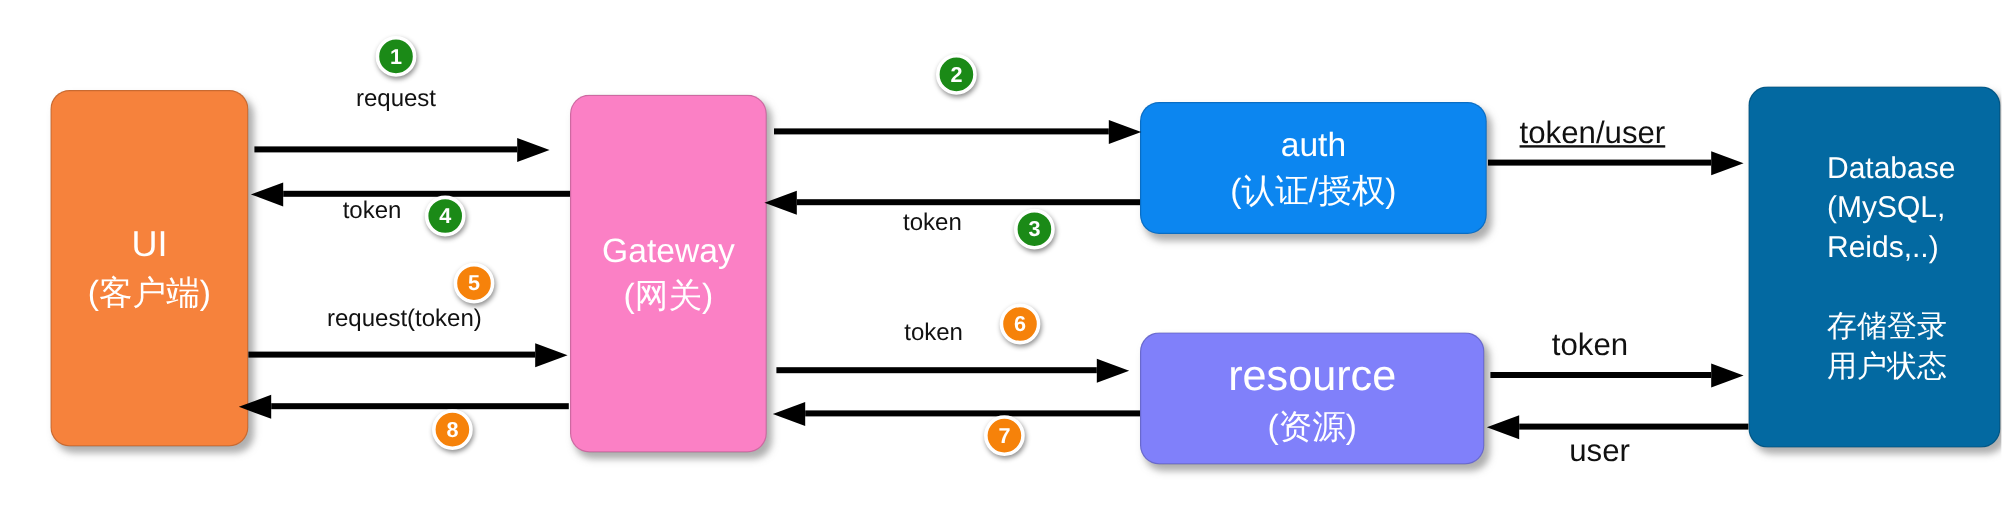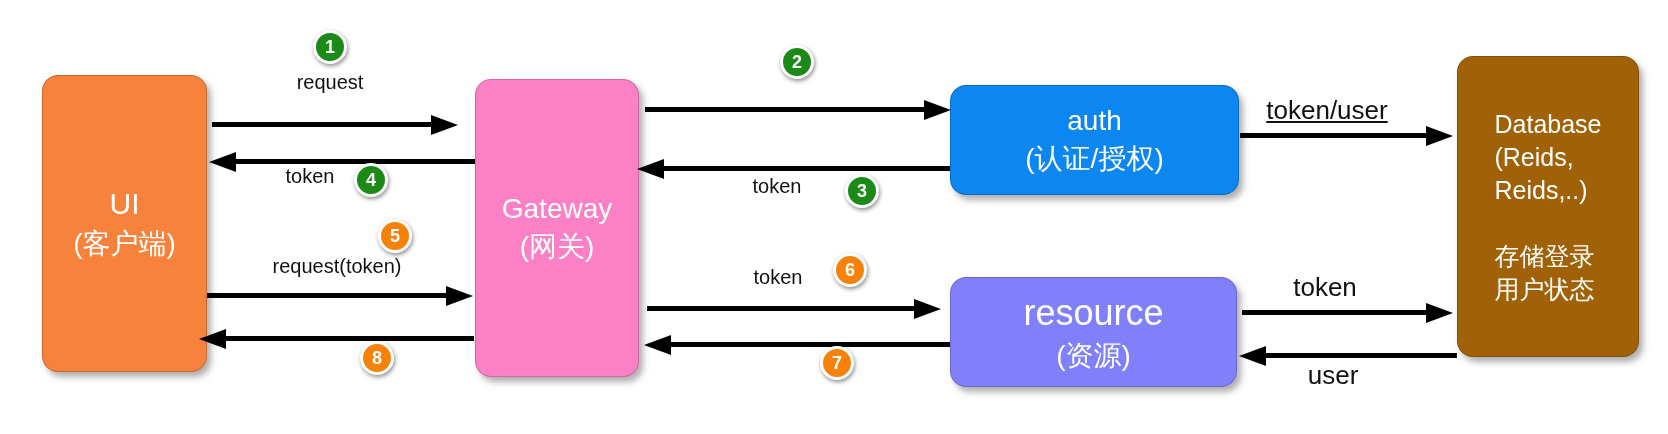--- a/index.html
+++ b/index.html
@@ -18,21 +18,21 @@
   .node-title { font-size:30px; line-height:1.35; }
   .node-sub   { font-size:28px; line-height:1.35; }
 
   .node-ui       { left:42px;   top:75px;  width:163px; height:295px; background:#F6823C; }
   .node-gateway  { left:475px;  top:79px;  width:162px; height:296px; background:#FB80C5; }
   .node-gateway .node-title { font-size:28px; }
   .node-auth     { left:950px;  top:85px;  width:287px; height:108px; background:#0C86F0; }
   .node-auth .node-title { font-size:28px; }
   .node-resource { left:950px;  top:277px; width:285px; height:108px; background:#8080FA; }
   .node-resource .node-title { font-size:36px; }
-  .node-database { left:1457px; top:56px;  width:180px; height:299px; background:#a16207; }
+  .node-database { left:1457px; top:72px;  width:180px; height:299px; background:#0369a1;padding-left:28px; }
   .db-lines { text-align:left; font-size:25px; line-height:33px; }
   .db-gap { height:33px; }
 
   
   .arrow { position:absolute; height:5px; background:#000000; }
   .arrow.right::after {
     content:""; position:absolute; left:100%; top:50%; transform:translateY(-50%);
     border-left:27px solid #000000; border-top:10px solid transparent; border-bottom:10px solid transparent;
   }
   .arrow.left::after {
@@ -104,21 +104,21 @@
   </div>
 
   <div class="node node-resource">
     <div class="node-title">resource</div>
     <div class="node-sub">(资源)</div>
   </div>
 
   <div class="node node-database">
     <div class="db-lines">
       <div>Database</div>
-      <div>(Reids,</div>
+      <div>(MySQL,</div>
       <div>Reids,..)</div>
       <div class="db-gap"></div>
       <div>存储登录</div>
       <div>用户状态</div>
     </div>
   </div>
 
   <div class="arrow right e0"></div>
   <div class="arrow right e1"></div>
   <div class="arrow left  e2"></div>

